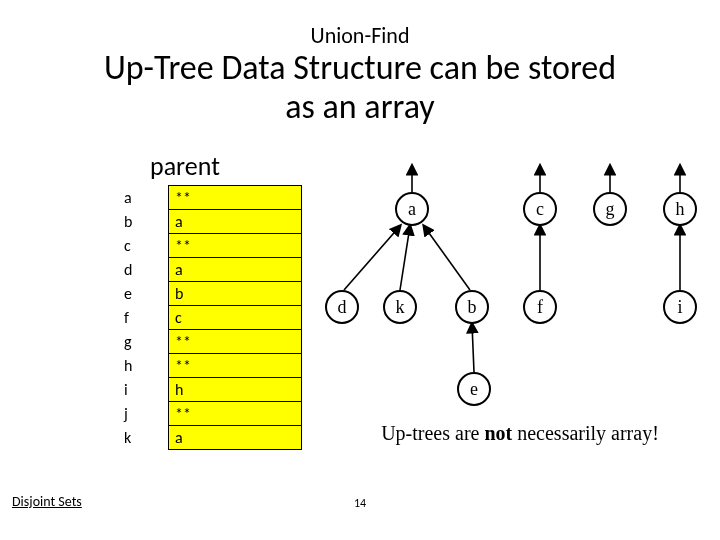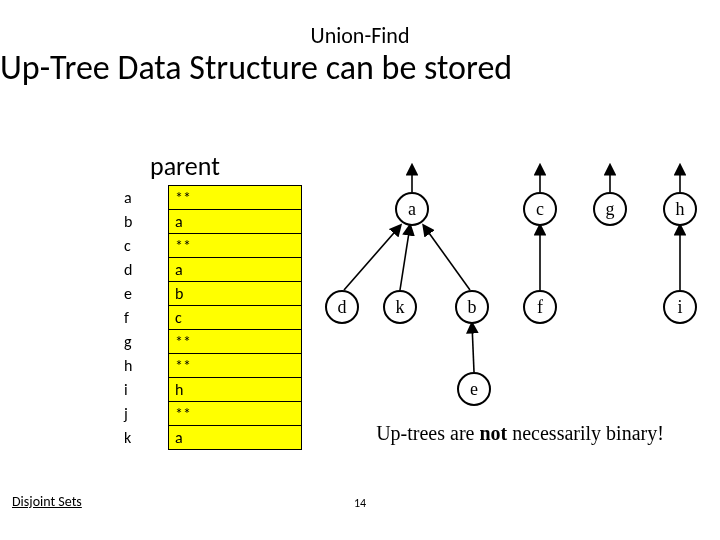--- a/index.html
+++ b/index.html
@@ -23,21 +23,21 @@
     left: 0;
     width: 100%;
     text-align: center;
     font-size: 22px;
   }
   .title {
     position: absolute;
     top: 48px;
     left: 0;
     width: 100%;
-    text-align: left;
+    text-align: center;
     font-size: 34px;
     line-height: 1.15;
   }
   .parent-label {
     position: absolute;
     top: 150px;
     left: 150px;
     font-size: 26px;
     text-align: center;
   }
@@ -119,20 +119,21 @@
 </style>
 </head>
 <body>
 
 <div class="slide">
 
   <div class="supertitle">Union-Find</div>
 
   <div class="title">
     <span>Up-Tree Data Structure  can be stored</span><br>
+    <span>as an array</span>
   </div>
 
   <div class="parent-label">parent</div>
 
   <table class="parent">
     <tbody>
       <tr>
           <td class="idx">a</td>
           <td class="val">**</td>
         </tr>
@@ -208,18 +209,18 @@
     <div class="node" style="left:25px;  top:130px;">d</div>
     <div class="node" style="left:83px;  top:130px;">k</div>
     <div class="node" style="left:155px; top:130px;">b</div>
     <div class="node" style="left:223px; top:130px;">f</div>
     <div class="node" style="left:363px; top:130px;">i</div>
 
     <div class="node" style="left:157px; top:212px;">e</div>
   </div>
 
   <div class="caption">
-    <span>Up-trees are </span><b>not</b><span> necessarily binary!</span>
+    <span>Up-trees are </span><b>not</b><span> necessarily array!</span>
   </div>
 
   <div class="footer-left">Disjoint Sets</div>
   <div class="page-num">14</div>
 </div>
 
 </body></html>

